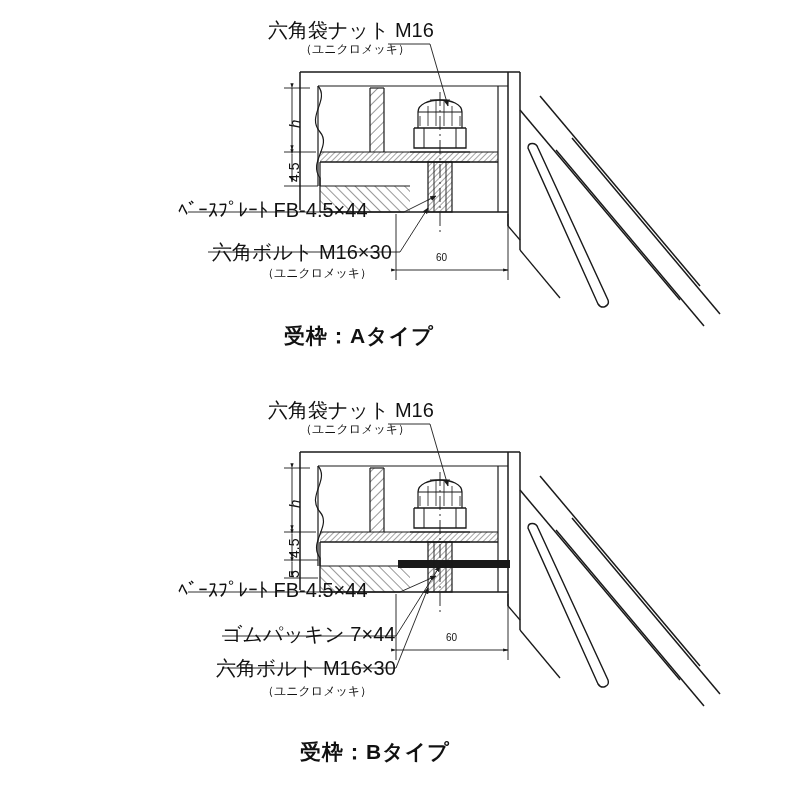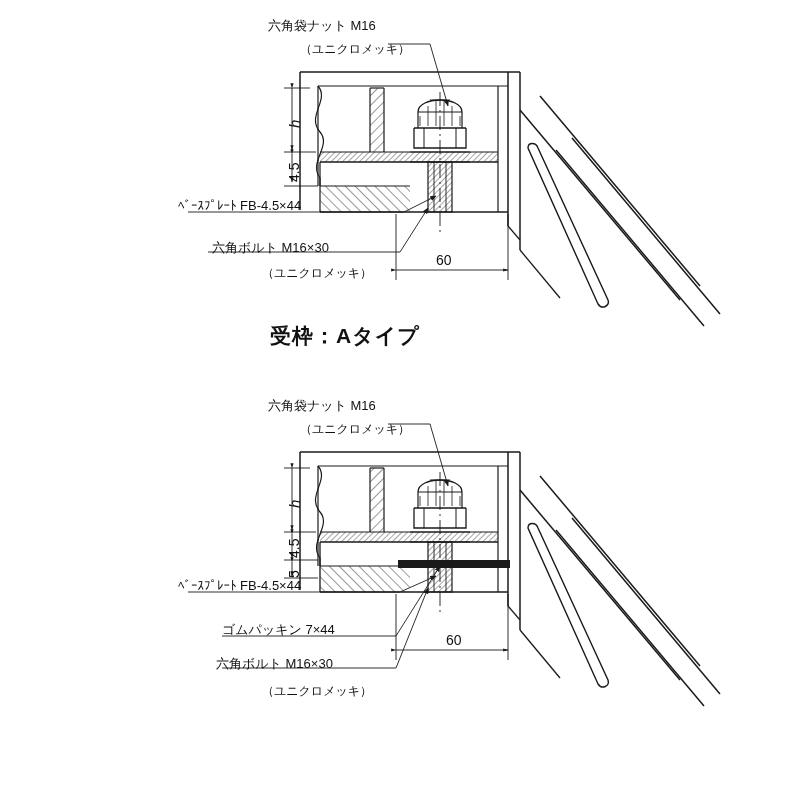--- a/index.html
+++ b/index.html
@@ -1,22 +1,22 @@
 <!DOCTYPE html>
 <html><head>
 <meta charset="utf-8">
 <style>
   html,body{margin:0;padding:0;background:#ffffff;}
   body{width:800px;height:800px;font-family:"Liberation Sans","DejaVu Sans",sans-serif;color:#1a1a1a;overflow:hidden;}
   #sheet{position:relative;width:800px;height:800px;}
   .dgm{position:absolute;left:0;top:0;width:800px;height:800px;}
-  .lbl{position:absolute;white-space:nowrap;font-size:13px;line-height:1.25;color:#111;}
+  .lbl{position:absolute;white-space:nowrap;font-size:20px;line-height:1.25;color:#111;}
   .lbl.small{font-size:12px;}
   .cap{position:absolute;white-space:nowrap;font-size:21px;font-weight:bold;letter-spacing:1px;color:#111;}
-  .dim{position:absolute;white-space:nowrap;font-size:14px;color:#111;}
+  .dim{position:absolute;white-space:nowrap;font-size:10px;color:#111;}
   .vrot{position:absolute;white-space:nowrap;font-size:14px;color:#111;transform:rotate(-90deg);transform-origin:left top;}
   .vrot.ital{font-style:italic;font-size:15px;}
 </style>
 </head>
 <body>
 
 <div id="sheet">
 
   <svg class="dgm" viewBox="0 0 800 800" xmlns="http://www.w3.org/2000/svg">
     <defs>
@@ -185,29 +185,30 @@
   <div class="lbl small" style="left:300px; top:42px;">（ユニクロメッキ）</div>
 
   <div class="lbl" style="left:178px; top:198px;">ﾍﾞｰｽﾌﾟﾚｰﾄ FB-4.5×44</div>
   <div class="lbl" style="left:212px; top:240px;">六角ボルト M16×30</div>
   <div class="lbl small" style="left:262px; top:266px;">（ユニクロメッキ）</div>
 
   <div class="vrot ital" style="left:286px; top:128px;">h</div>
   <div class="vrot" style="left:286px; top:182px;">4.5</div>
   <div class="dim" style="left:436px; top:252px;">60</div>
 
-  <div class="cap" style="left:270px; top:322px;">受枠：Aタイプ</div>
+  <div class="cap" style="left:284px; top:322px;">受枠：Aタイプ</div>
 
   <div class="lbl" style="left:268px; top:398px;">六角袋ナット M16</div>
   <div class="lbl small" style="left:300px; top:422px;">（ユニクロメッキ）</div>
 
   <div class="lbl" style="left:178px; top:578px;">ﾍﾞｰｽﾌﾟﾚｰﾄ FB-4.5×44</div>
   <div class="lbl" style="left:222px; top:622px;">ゴムパッキン 7×44</div>
   <div class="lbl" style="left:216px; top:656px;">六角ボルト M16×30</div>
   <div class="lbl small" style="left:262px; top:684px;">（ユニクロメッキ）</div>
 
   <div class="vrot ital" style="left:286px; top:508px;">h</div>
   <div class="vrot" style="left:286px; top:558px;">4.5</div>
   <div class="vrot" style="left:286px; top:578px;">5</div>
   <div class="dim" style="left:446px; top:632px;">60</div>
 
+  <div class="cap" style="left:300px; top:738px;">受枠：Bタイプ</div>
 
 </div>
 
 </body></html>

